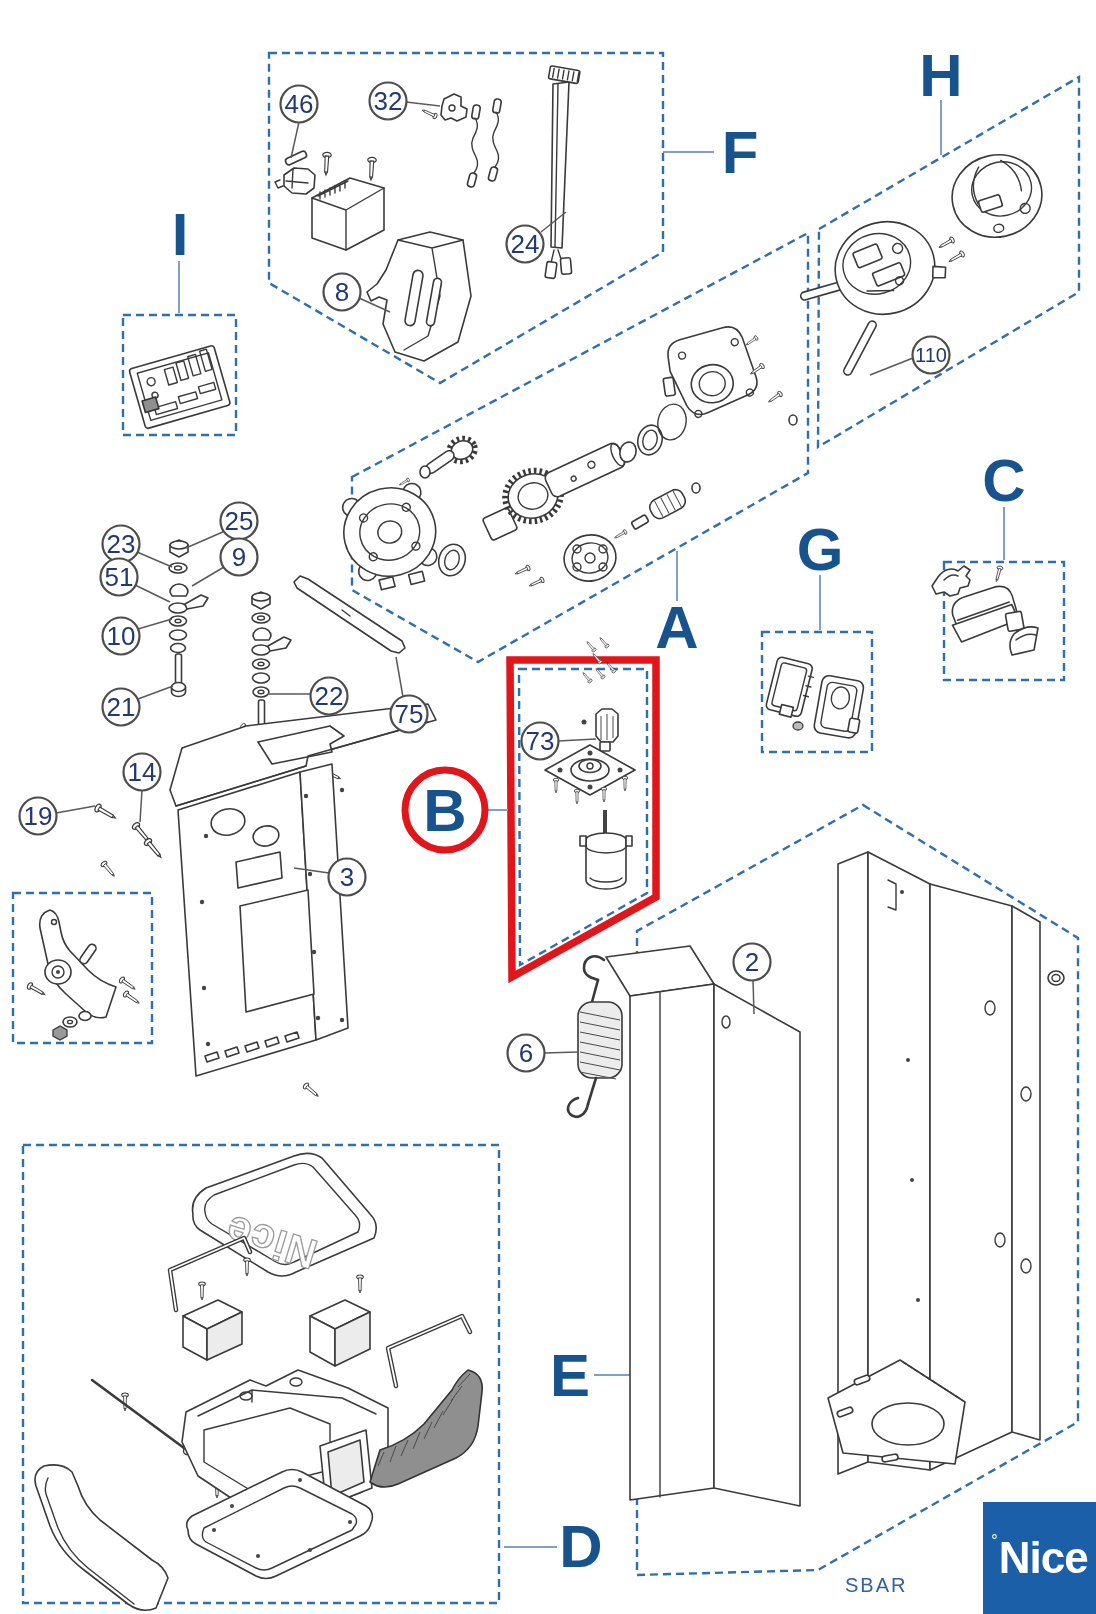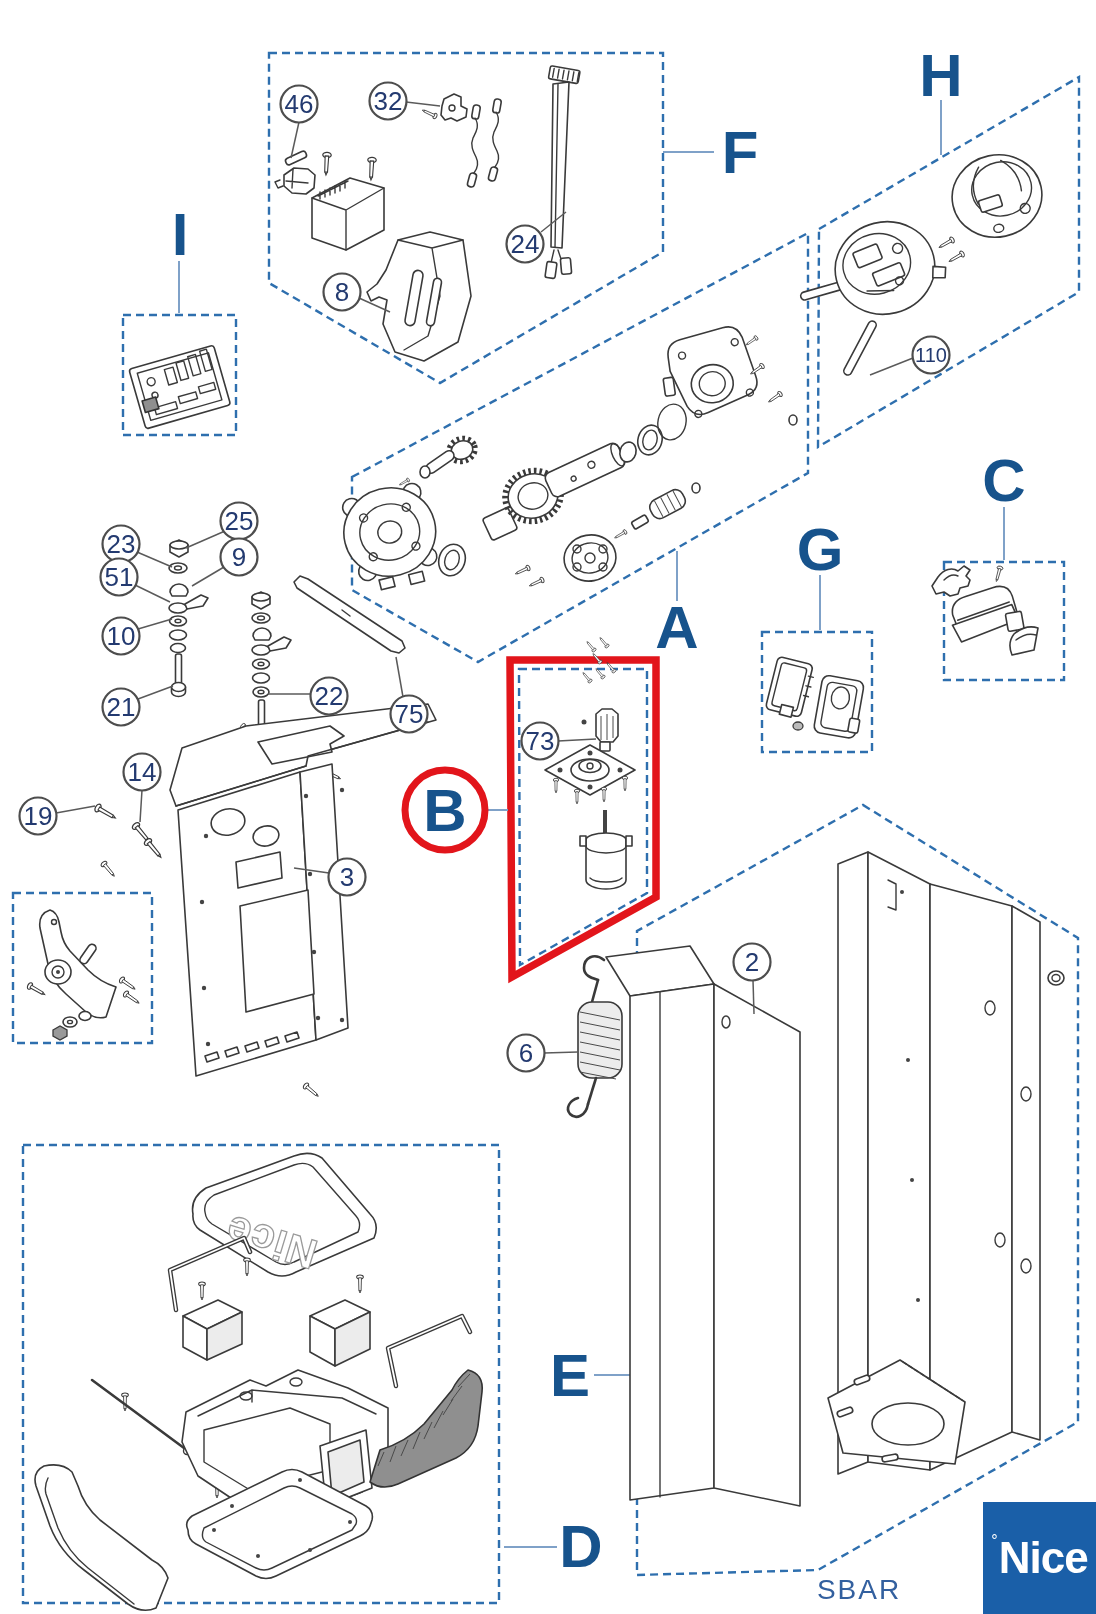--- a/index.html
+++ b/index.html
@@ -23,22 +23,22 @@
   .conn{stroke:#7fa1c8;stroke-width:2}
   .ldr{stroke:#5a5a5a;stroke-width:1.5}
   .co-c{fill:#fff;stroke:#4d4d4d;stroke-width:2.2}
   .co-t{fill:var(--cot,#233a70);font-size:26px;text-anchor:middle;font-family:"Liberation Sans",sans-serif}
   .co-s{font-size:20px}
   .grp-letter{fill:var(--ltr,#17538c);font-size:60px;font-weight:bold;text-anchor:middle;
               font-family:"Liberation Sans",sans-serif}
   .hl-ring{fill:none;stroke:var(--hl,#e2151b);stroke-width:7}
   .lid-text{fill:#fff;stroke:#9a9a9a;stroke-width:1.3;font-size:42px;font-weight:bold;
             letter-spacing:1px;font-family:"Liberation Sans",sans-serif}
-  .product-code{position:absolute;left:794px;top:1574px;width:130px;text-align:center;
-                color:var(--pct,#33609f);font-size:28px;letter-spacing:2px;}
+  .product-code{position:absolute;left:845px;top:1574px;width:130px;text-align:left;
+                color:var(--pct,#33609f);font-size:20px;letter-spacing:2px;}
   .brand-box{position:absolute;left:983px;top:1502px;width:113px;height:112px;
              background:var(--bbg,#1a5fa8);color:#fff;display:flex;align-items:center;
              justify-content:center;}
   .brand-text{font-size:44px;font-weight:bold;letter-spacing:-1px;}
   .brand-mark{font-size:16px;align-self:flex-start;margin-top:30px;margin-right:1px;}
 </style>
 </head>
 <body>
 
 <div class="stage">

